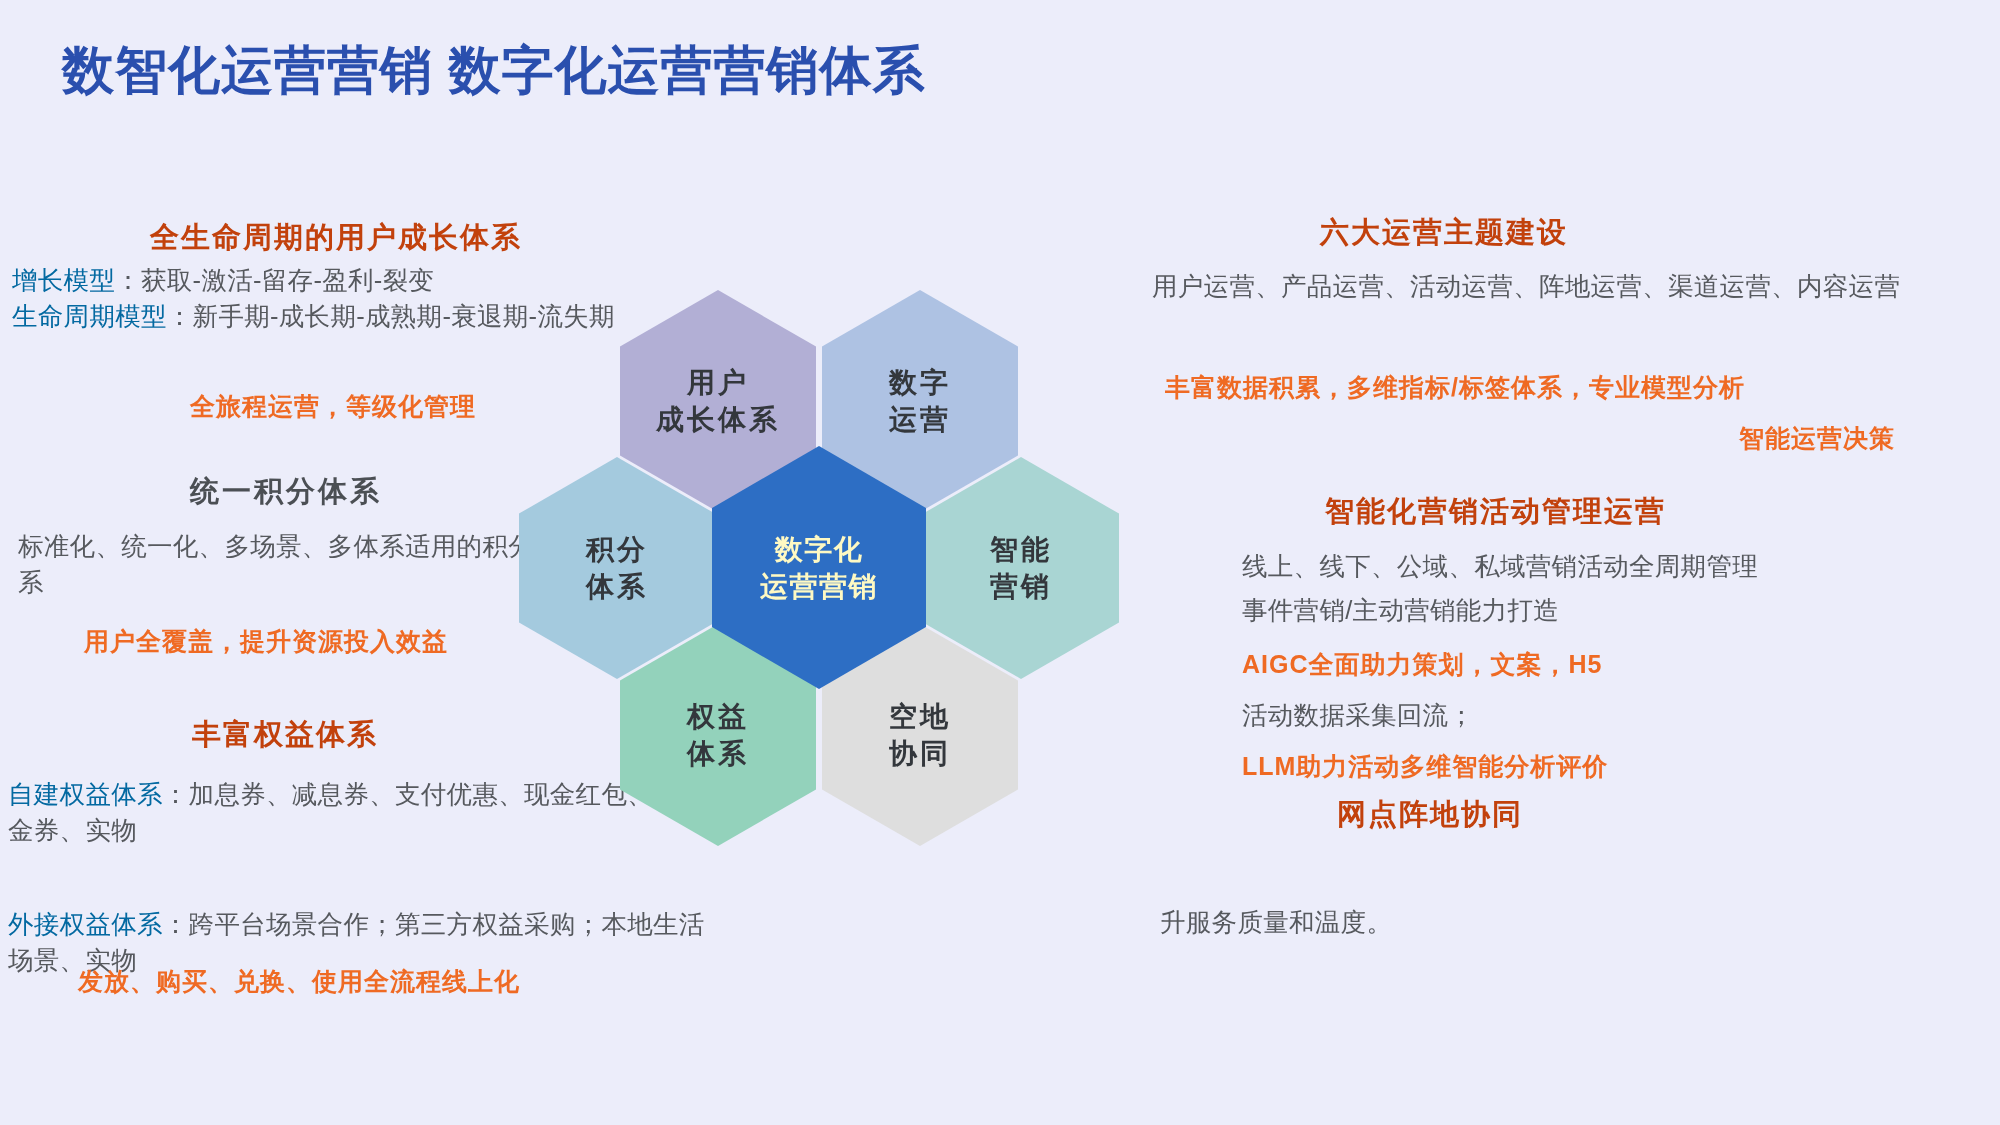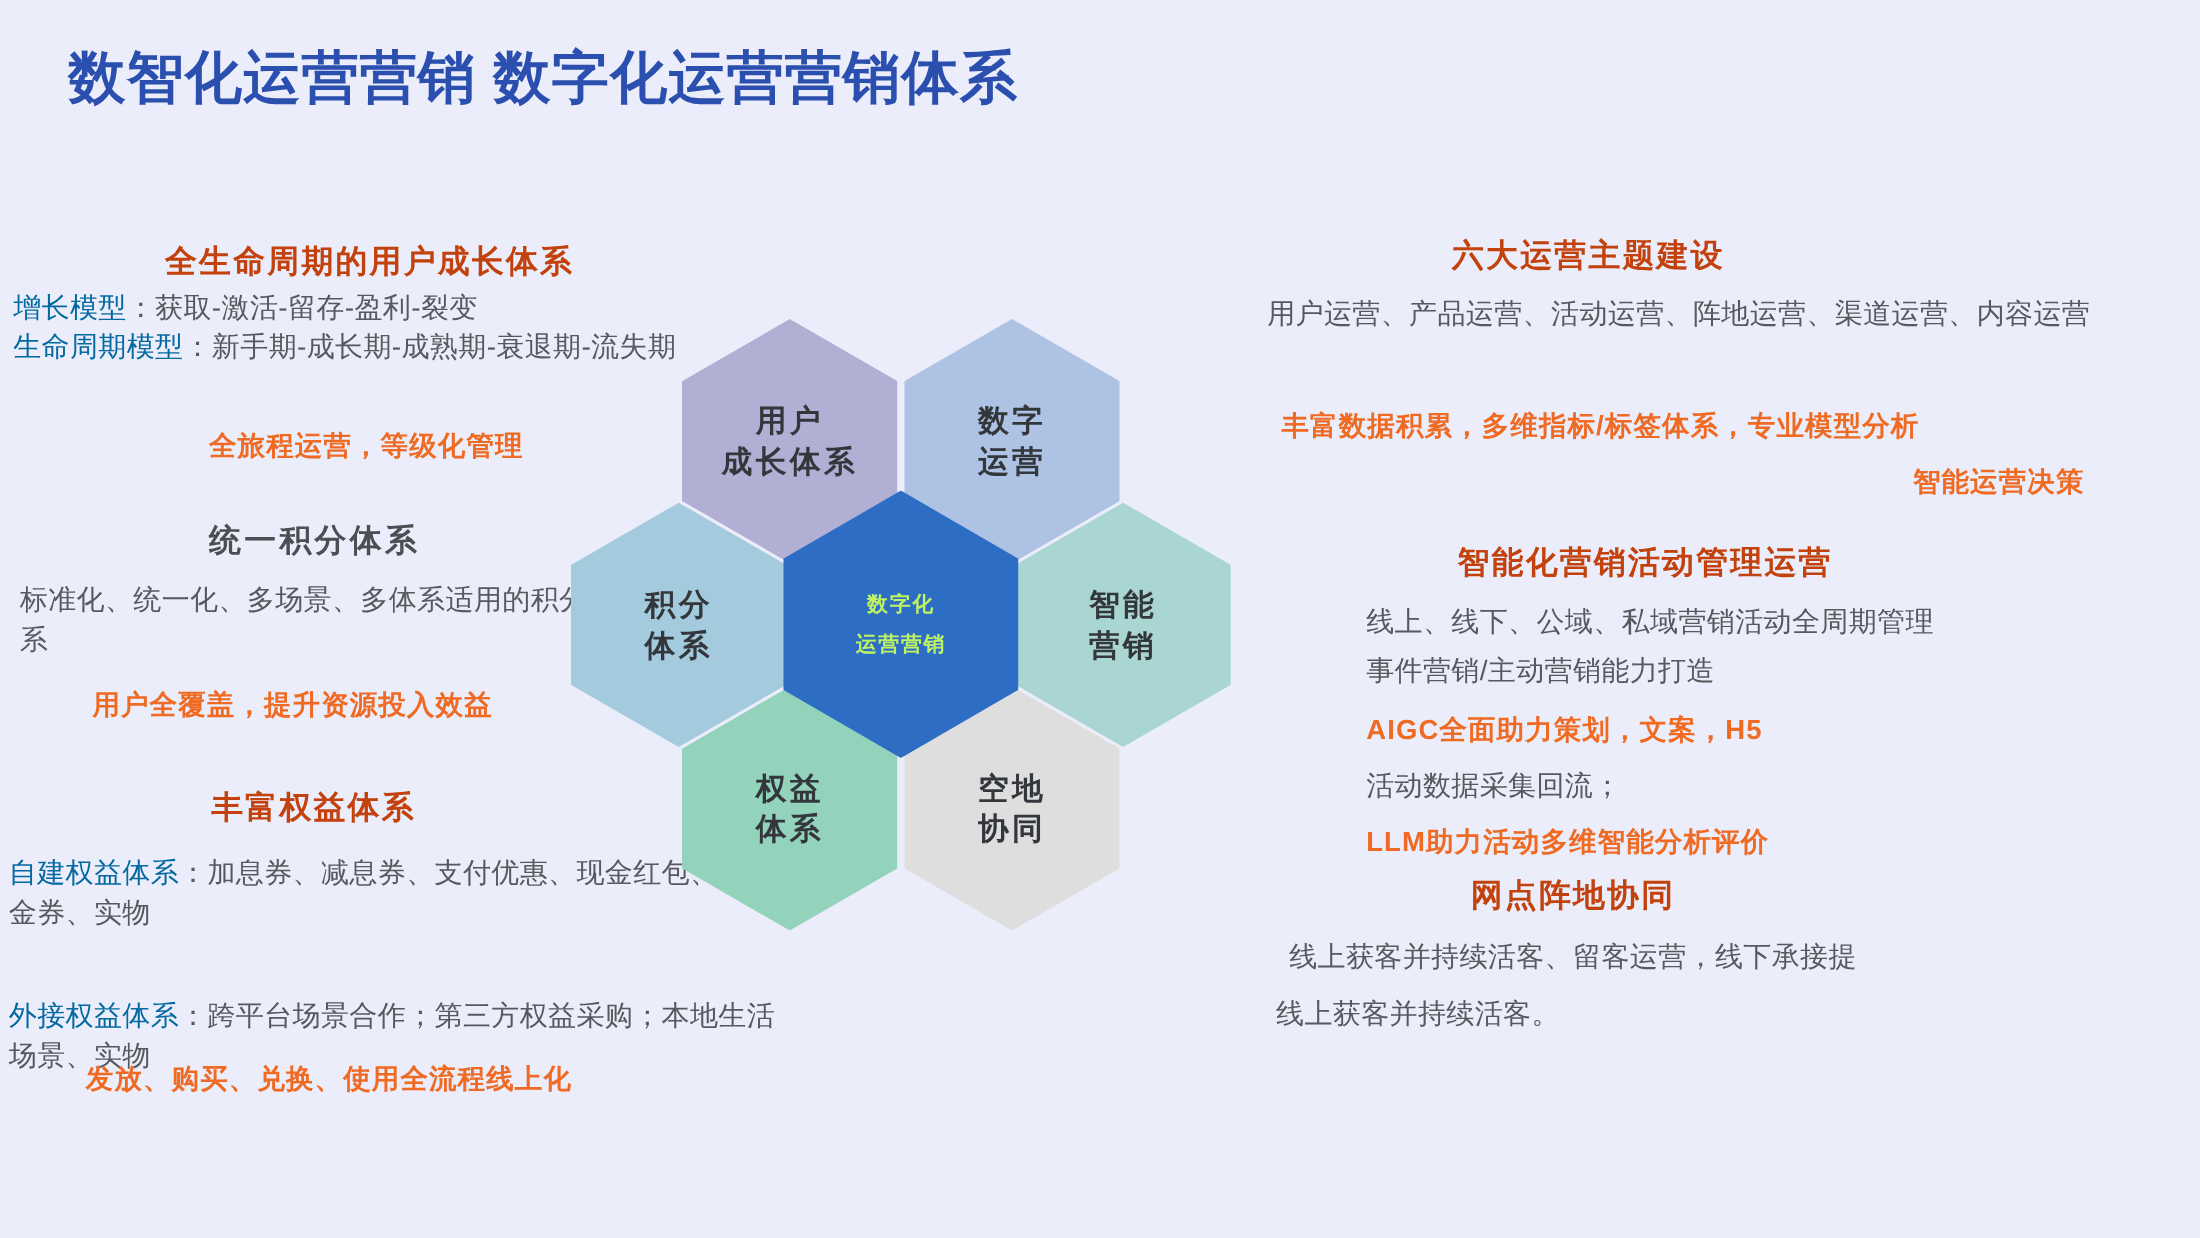--- a/index.html
+++ b/index.html
@@ -74,22 +74,22 @@
     text-align: center;
     font-weight: 700;
     font-size: 28px;
     line-height: 37px;
     letter-spacing: 3px;
     color: #33373c;
   }
   .hex.center-hex {
     width: 214px;
     height: 243px;
-    font-size: 19px;
-    color: #bef264;
+    font-size: 28px;
+    color: #fef9c3;
     letter-spacing: 1.5px;
   }
   .hex span { display: block; }
 </style>
 </head>
 <body>
 
 <div id="stage">
 
   <div class="page-title">数智化运营营销 数字化运营营销体系</div>
@@ -184,17 +184,16 @@
   <div class="blk body-t" style="left:1242px; top:592px; width:740px;">事件营销/主动营销能力打造</div>
 
   <div class="blk orange" style="left:1242px; top:645px;text-align:right;">AIGC全面助力策划，文案，H5</div>
 
   <div class="blk body-t" style="left:1242px; top:697px; width:740px;">活动数据采集回流；</div>
 
   <div class="blk orange" style="left:1242px; top:747px;">LLM助力活动多维智能分析评价</div>
 
   <div class="blk h-blue" style="left:1337px; top:795px;">网点阵地协同</div>
 
-  <div class="blk body-t" style="left:1172px; top:852px; width:780px;">线上获客并持续活客、留客运营，线下承接提</div>
 
-  <div class="blk body-t" style="left:1160px; top:904px; width:780px;">线上获客并持续活客。</div>
+  <div class="blk body-t" style="left:1160px; top:904px; width:780px;">升服务质量和温度。</div>
 
 </div>
 
 </body></html>

